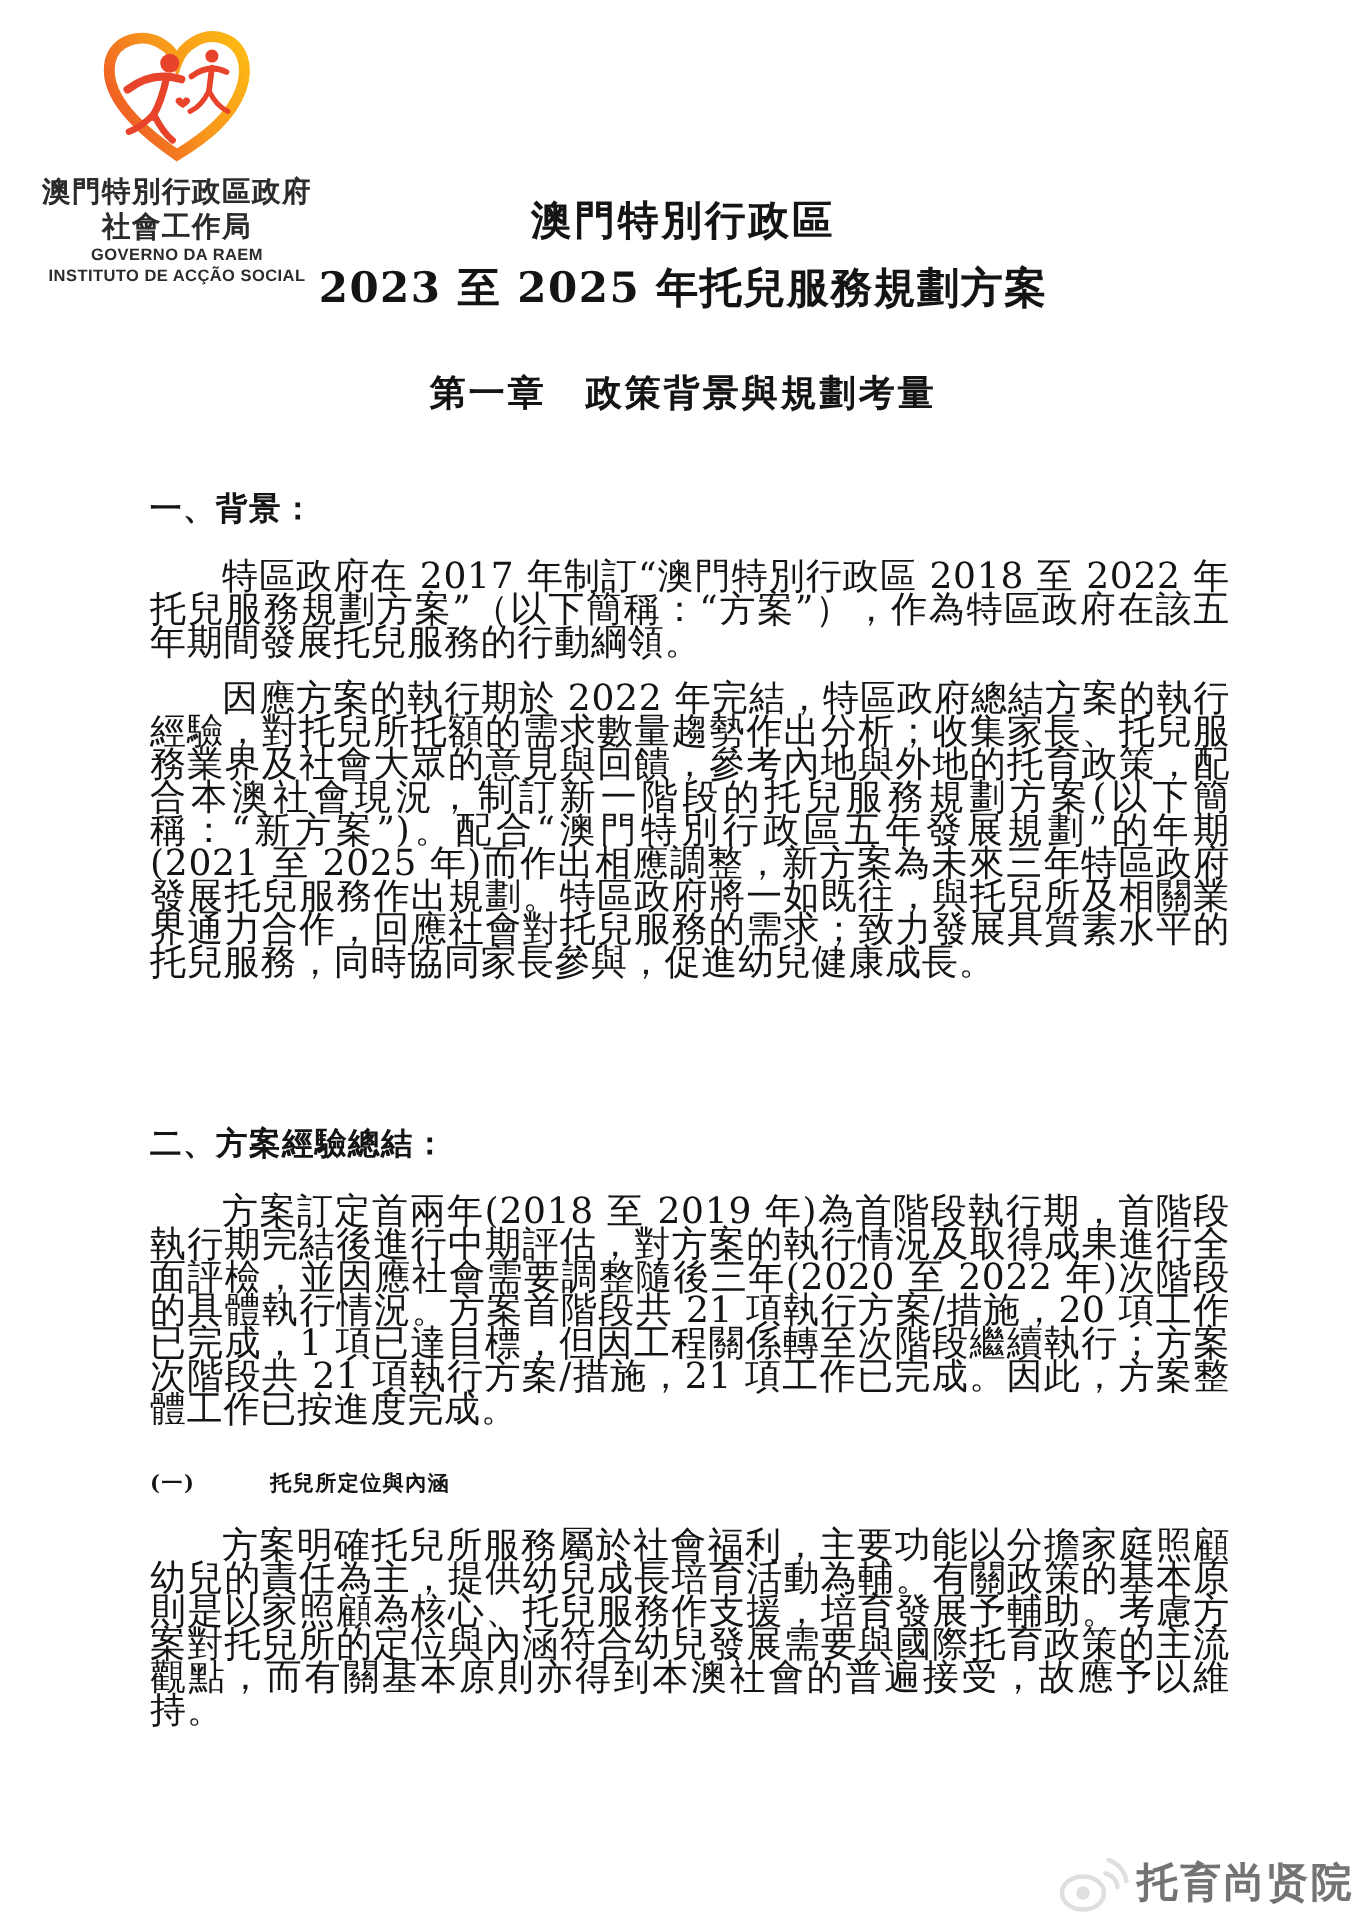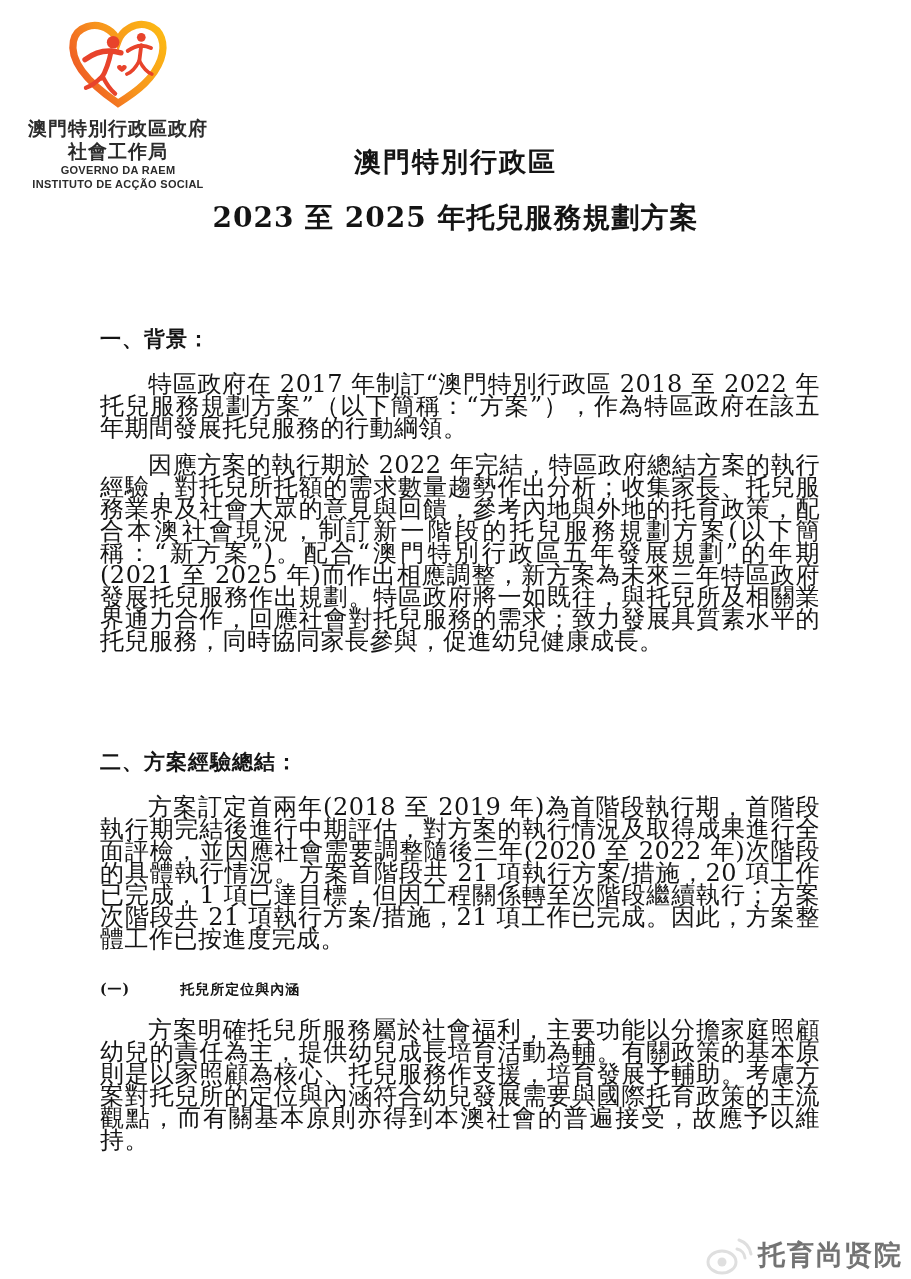--- a/index.html
+++ b/index.html
@@ -44,22 +44,22 @@
 
   
   .doc-title {
     position: absolute;
     top: 131px;
     left: 0;
     width: 100%;
     text-align: center;
     font-weight: bold;
   }
-  .title-line1 { font-size: 27px; line-height: 34px; letter-spacing: 2px; margin-top: 14px; }
-  .title-line2 { font-size: 28px; line-height: 38px; margin-top: 20px; letter-spacing: 1px; }
+  .title-line1 { font-size: 27px; line-height: 34px; letter-spacing: 2px; }
+  .title-line2 { font-size: 28px; line-height: 38px; margin-top: 8px; letter-spacing: 1px; }
 
   .chapter {
     position: absolute;
     top: 246px;
     left: 0;
     width: 100%;
     margin: 0;
     text-align: center;
     font-size: 24px;
     font-weight: bold;
@@ -152,20 +152,21 @@
     <div class="org-cn">社會工作局</div>
     <div class="org-pt">GOVERNO DA RAEM</div>
     <div class="org-pt">INSTITUTO DE ACÇÃO SOCIAL</div>
   </div>
 
   <div class="doc-title">
     <div class="title-line1">澳門特別行政區</div>
     <div class="title-line2">2023 至 2025 年托兒服務規劃方案</div>
   </div>
 
+  <h2 class="chapter">第一章　政策背景與規劃考量</h2>
 
   <main class="body-text">
     <h3>一、背景：</h3>
     <p class="first-after-heading">特區政府在 2017 年制訂“澳門特別行政區 2018 至 2022 年托兒服務規劃方案”（以下簡稱：“方案”），作為特區政府在該五年期間發展托兒服務的行動綱領。</p>
     <p>因應方案的執行期於 2022 年完結，特區政府總結方案的執行經驗，對托兒所托額的需求數量趨勢作出分析；收集家長、托兒服務業界及社會大眾的意見與回饋，參考內地與外地的托育政策，配合本澳社會現況，制訂新一階段的托兒服務規劃方案(以下簡稱：“新方案”)。配合“澳門特別行政區五年發展規劃”的年期(2021 至 2025 年)而作出相應調整，新方案為未來三年特區政府發展托兒服務作出規劃。特區政府將一如既往，與托兒所及相關業界通力合作，回應社會對托兒服務的需求；致力發展具質素水平的托兒服務，同時協同家長參與，促進幼兒健康成長。</p>
 
     <h3 class="sec2">二、方案經驗總結：</h3>
     <p class="first-after-heading">方案訂定首兩年(2018 至 2019 年)為首階段執行期，首階段執行期完結後進行中期評估，對方案的執行情況及取得成果進行全面評檢，並因應社會需要調整隨後三年(2020 至 2022 年)次階段的具體執行情況。方案首階段共 21 項執行方案/措施，20 項工作已完成，1 項已達目標，但因工程關係轉至次階段繼續執行；方案次階段共 21 項執行方案/措施，21 項工作已完成。因此，方案整體工作已按進度完成。</p>
 
     <h4 class="subheading">

